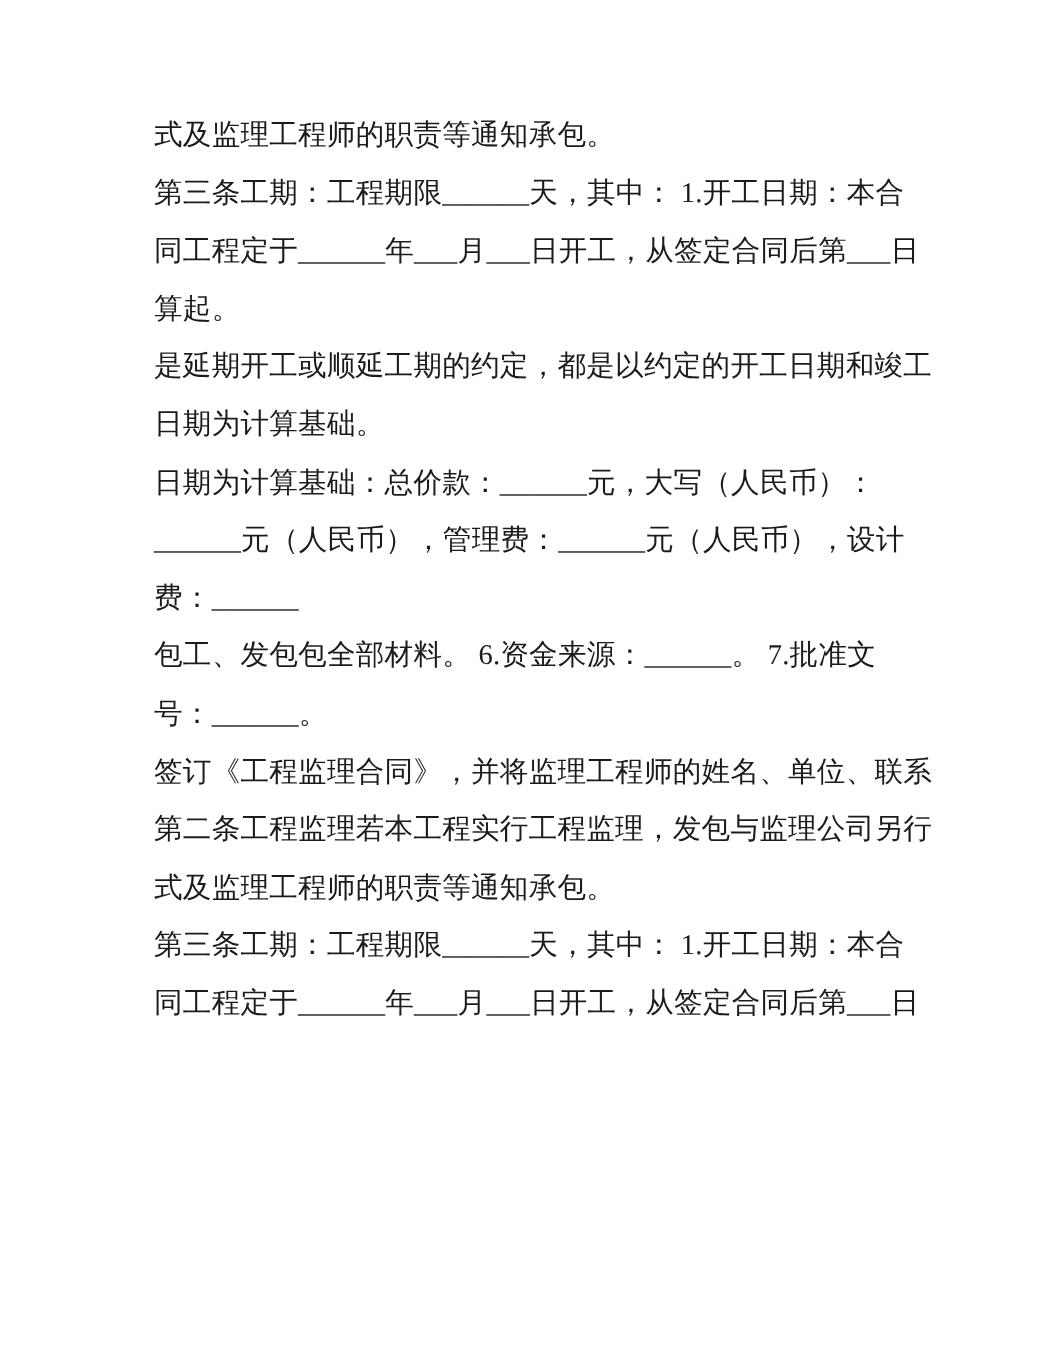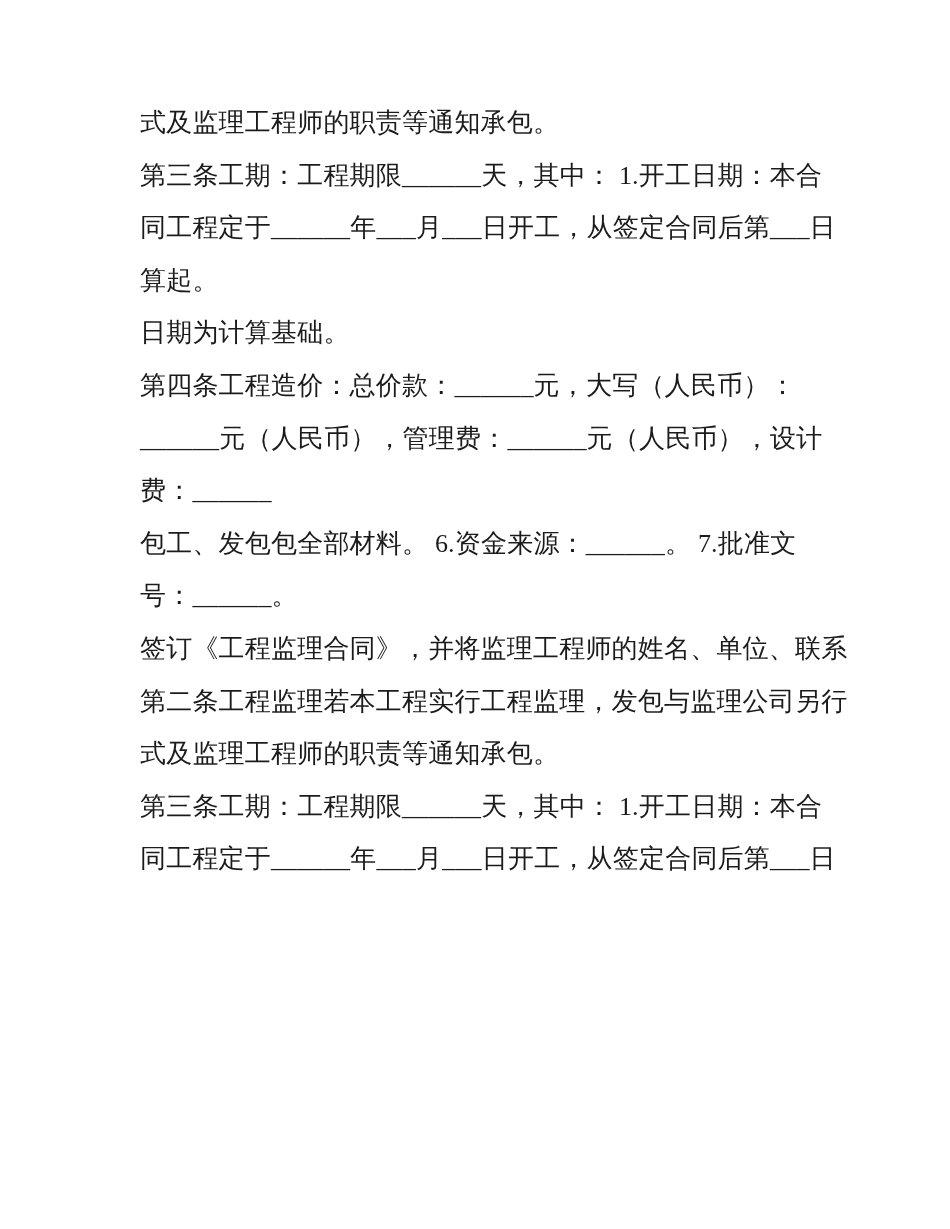--- a/index.html
+++ b/index.html
@@ -31,22 +31,23 @@
 </style>
 </head>
 <body>
 
 <div class="page">
   <div id="lines-container">
       <div class="text-line">式及监理工程师的职责等通知承包。</div>
       <div class="text-line">第三条工期：工程期限______天，其中： 1.开工日期：本合</div>
       <div class="text-line">同工程定于______年___月___日开工，从签定合同后第___日</div>
       <div class="text-line">算起。</div>
+      <div class="text-line">是延期开工或顺延工期的约定，都是以约定的开工日期和竣工</div>
       <div class="text-line">日期为计算基础。</div>
-      <div class="text-line">第四条工程造价：总价款：______元，大写（人民币）：</div>
+      <div class="text-line">日期为计算基础：总价款：______元，大写（人民币）：</div>
       <div class="text-line">______元（人民币），管理费：______元（人民币），设计</div>
       <div class="text-line">费：______</div>
       <div class="text-line">包工、发包包全部材料。 6.资金来源：______。 7.批准文</div>
       <div class="text-line">号：______。</div>
       <div class="text-line">签订《工程监理合同》，并将监理工程师的姓名、单位、联系</div>
       <div class="text-line">第二条工程监理若本工程实行工程监理，发包与监理公司另行</div>
       <div class="text-line">式及监理工程师的职责等通知承包。</div>
       <div class="text-line">第三条工期：工程期限______天，其中： 1.开工日期：本合</div>
       <div class="text-line">同工程定于______年___月___日开工，从签定合同后第___日</div>
     </div>

